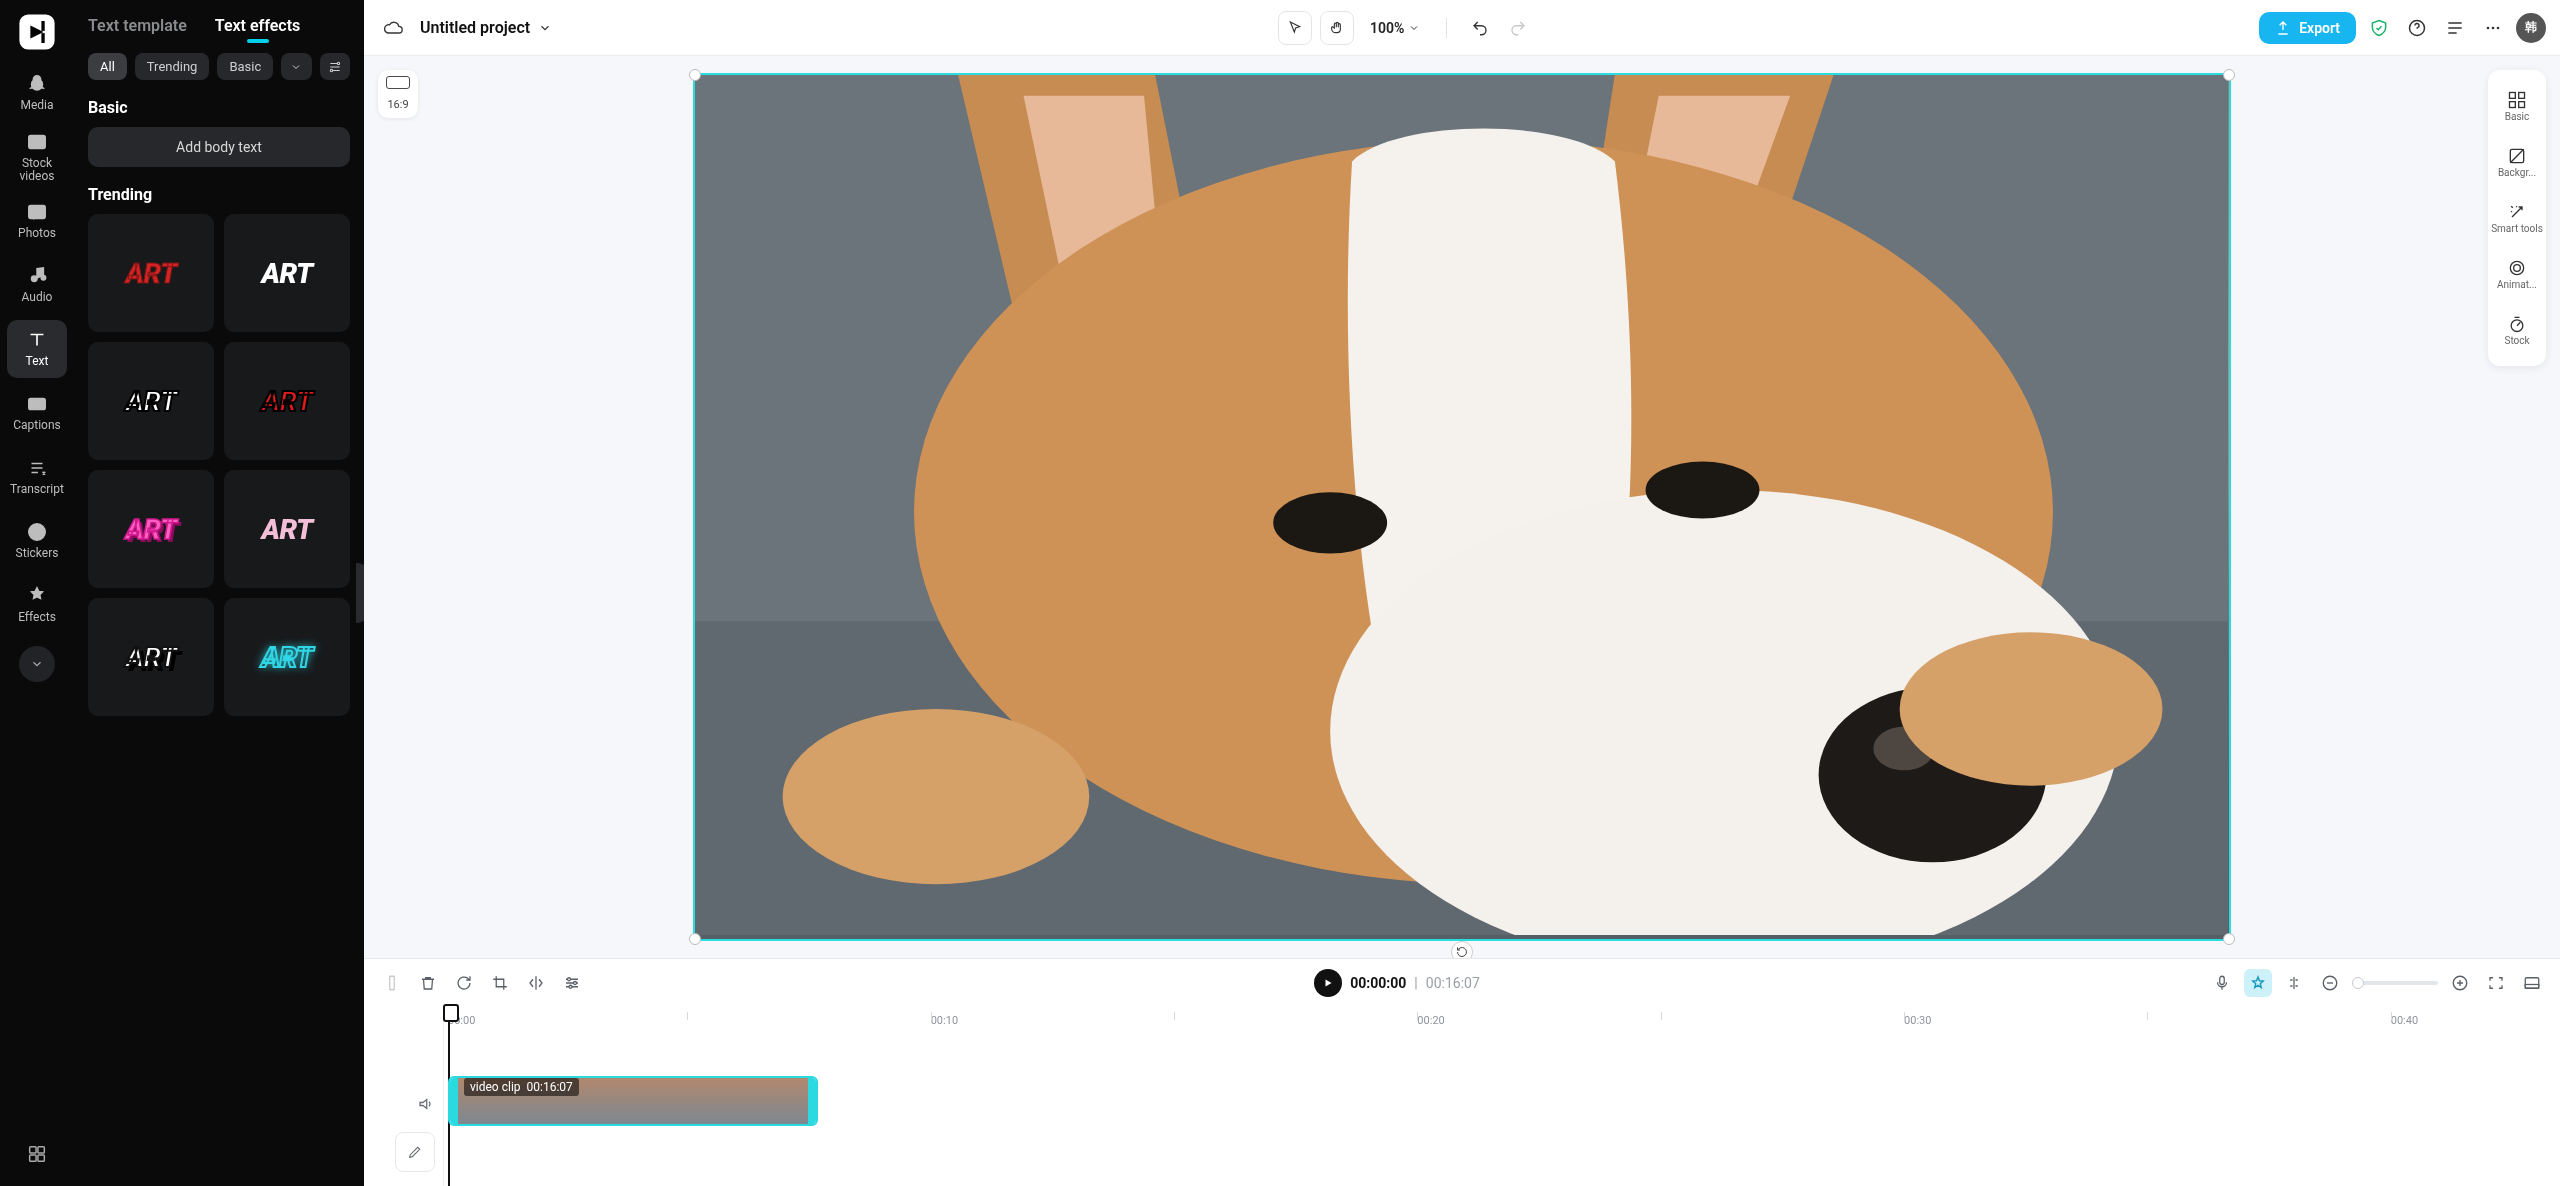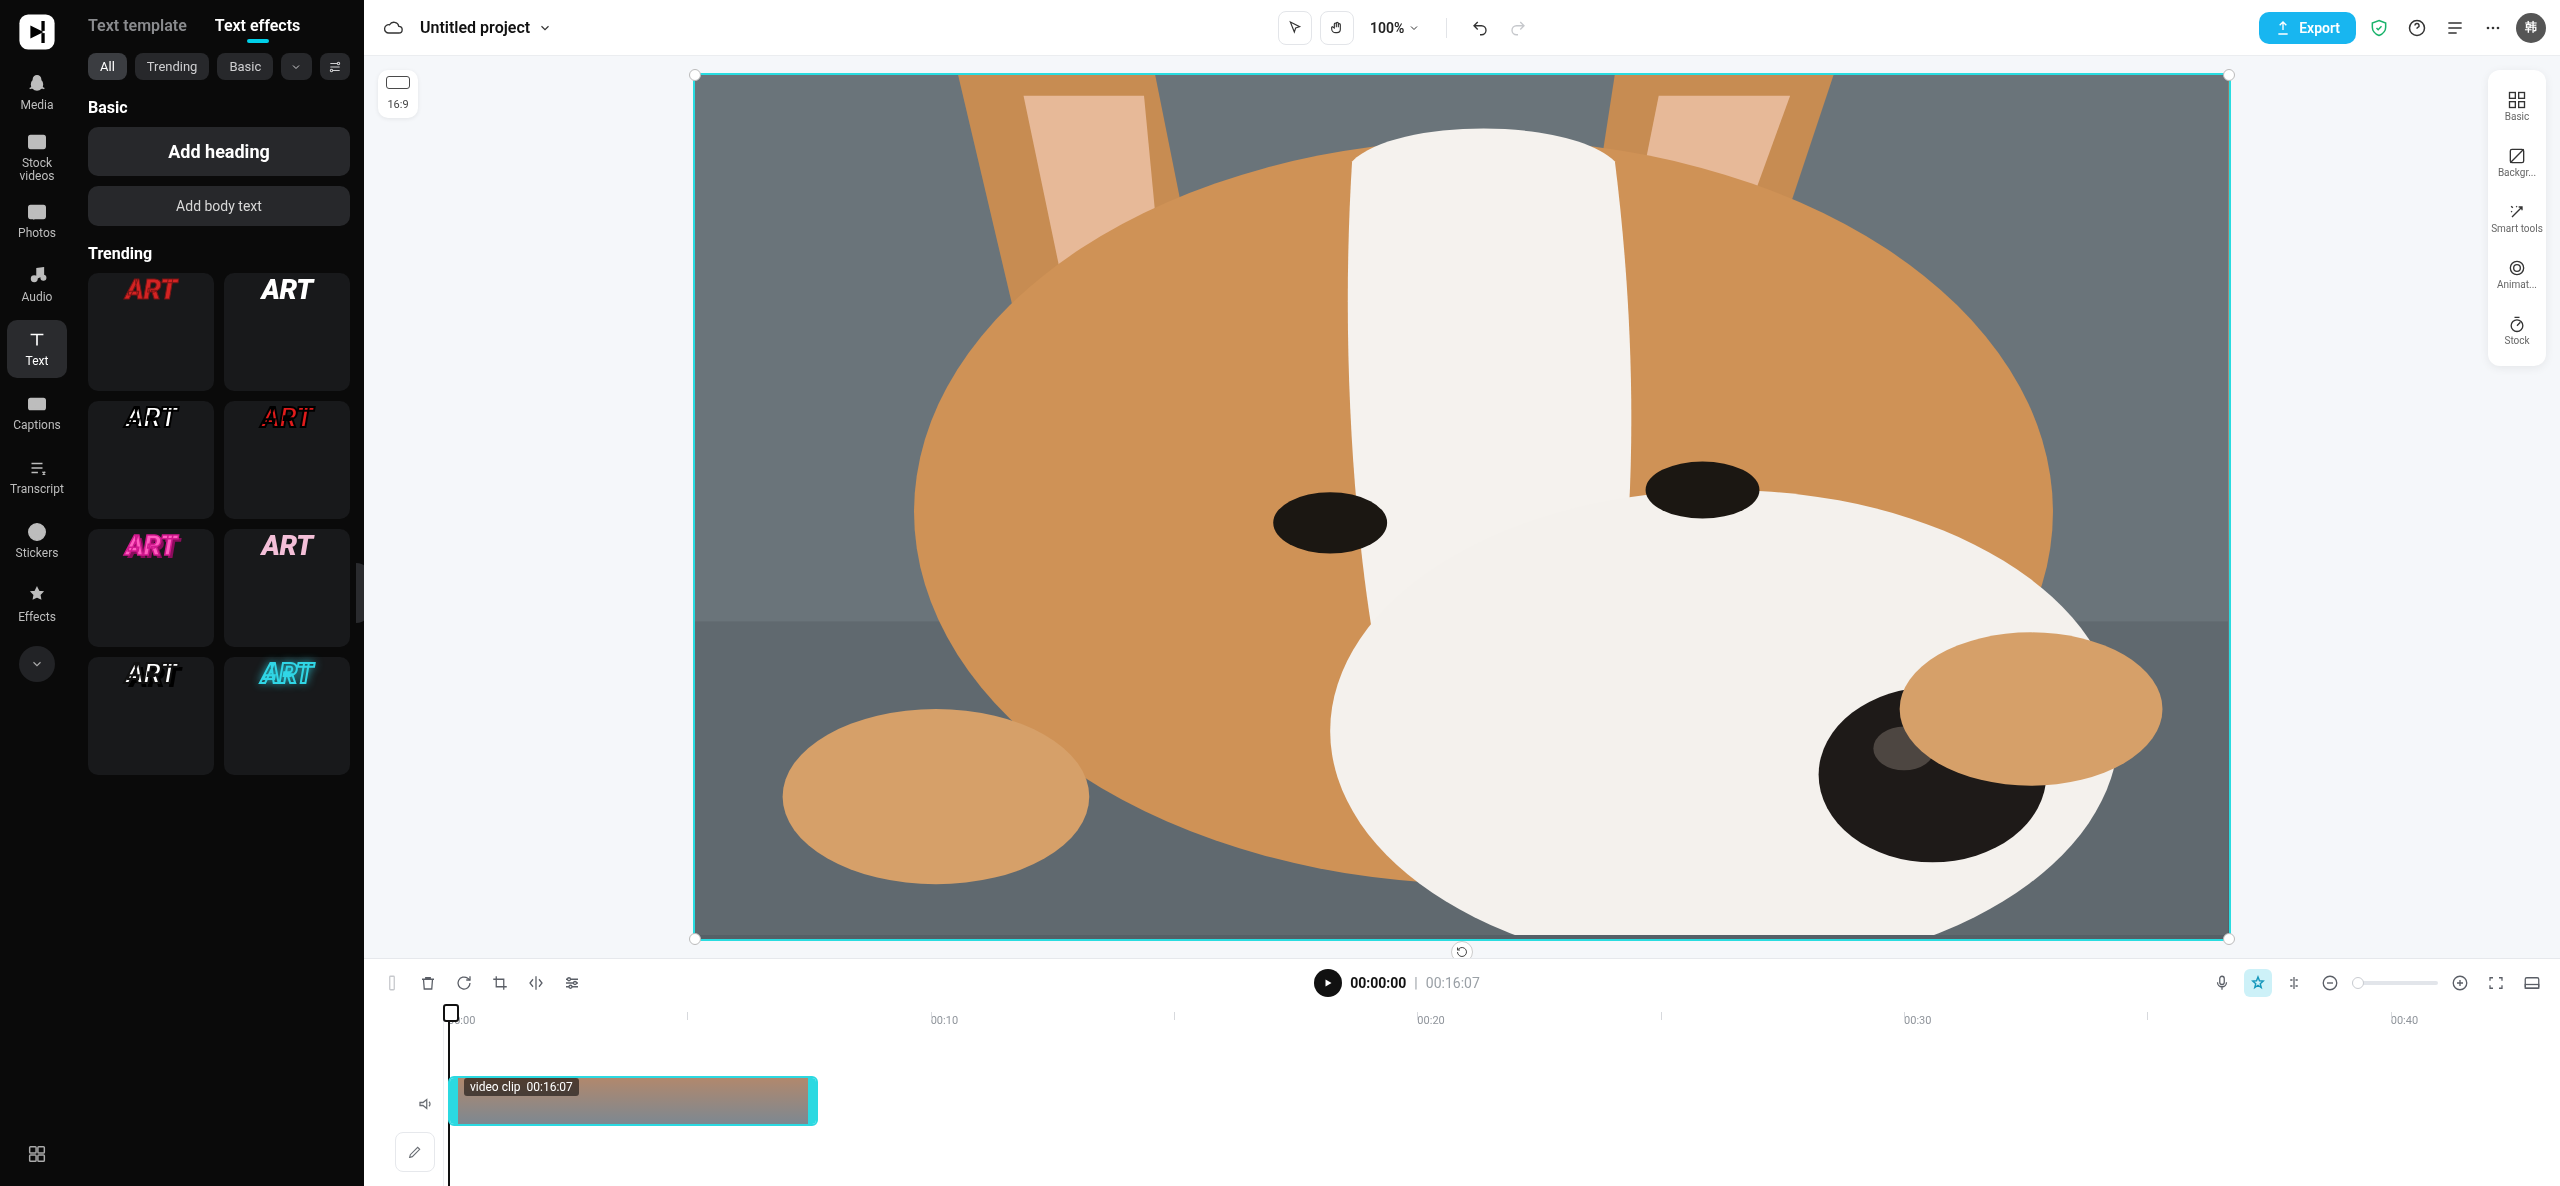--- a/index.html
+++ b/index.html
@@ -22,21 +22,21 @@
 .panel-tab.active { color:#fff; }
 .panel-tab.active::after { content:""; position:absolute; bottom:-8px; left:50%; transform:translateX(-50%); width:22px; height:4px; background:#00d0e9; border-radius:3px; }
 .filter-row { display:flex; gap:8px; margin-top:8px; }
 .chip { background:#27282b; color:#cfcfd1; font-size:13px; padding:6px 12px; border-radius:8px; cursor:pointer; }
 .chip.active { background:#3b3d41; color:#fff; }
 .chip.icon { width:34px; display:flex; align-items:center; justify-content:center; padding:6px; }
 .section-title { font-weight:700; font-size:16px; color:#fff; margin:18px 0 10px 0; }
 .add-heading { background:#27282b; color:#fff; font-size:18px; font-weight:700; border-radius:10px; padding:14px; text-align:center; cursor:pointer; }
 .add-body { background:#27282b; color:#d8d8d8; font-size:14px; border-radius:10px; padding:12px; text-align:center; cursor:pointer; margin-top:10px; }
 .preset-grid { display:grid; grid-template-columns:1fr 1fr; gap:10px; }
-.preset { background:#18191b; border-radius:10px; height:118px; display:flex; justify-content:center; font-weight:900; font-style:italic; font-size:28px; cursor:pointer; letter-spacing:-0.5px; }
+.preset { background:#18191b; border-radius:10px; height:118px; display:flex; align-items:center; justify-content:center; font-weight:900; font-style:italic; font-size:28px; cursor:pointer; letter-spacing:-0.5px; }
 .edge-handle { position:absolute; right:-8px; top:50%; transform:translateY(-50%); width:16px; height:60px; background:#2a2b2e; border-radius:0 30px 30px 0; }
 
 
 .main { flex:1; display:flex; flex-direction:column; background:#fff; min-width:0; }
 .topbar { height:56px; display:flex; align-items:center; padding:8px 14px; border-bottom:1px solid #ebedf0; gap:12px; }
 .tb-icon { width:30px; height:30px; display:flex; align-items:center; justify-content:center; color:#444; border-radius:6px; cursor:pointer; }
 .tb-title { font-size:16px; font-weight:600; color:#111; display:flex; align-items:center; gap:8px; cursor:pointer; }
 .tb-spacer { flex:1; }
 .tb-group { display:flex; align-items:center; gap:8px; }
 .tb-chipicon { width:34px; height:34px; border:1px solid #e3e5e9; border-radius:8px; display:flex; align-items:center; justify-content:center; cursor:pointer; color:#333; }
@@ -198,21 +198,20 @@
       <div class="chip icon">
           <svg width="14" height="14" viewBox="0 0 24 24" fill="none" stroke="#cfcfd1" stroke-width="1.8">
             <path d="M4 6h12M4 12h16M8 18h12"></path>
             <circle cx="18" cy="6" r="2"></circle>
             <circle cx="6" cy="18" r="2"></circle>
           </svg>
         </div>
     </div>
 
     <div class="section-title">Basic</div>
-    <div class="add-heading">Add heading</div>
     <div class="add-body">Add body text</div>
 
     <div class="section-title">Trending</div>
     <div class="preset-grid">
       <div class="preset" style="color:#d32323;-webkit-text-stroke:1px #781515;">
           <span>ART</span>
         </div>
       <div class="preset" style="color:#fff;">
           <span>ART</span>
         </div>

